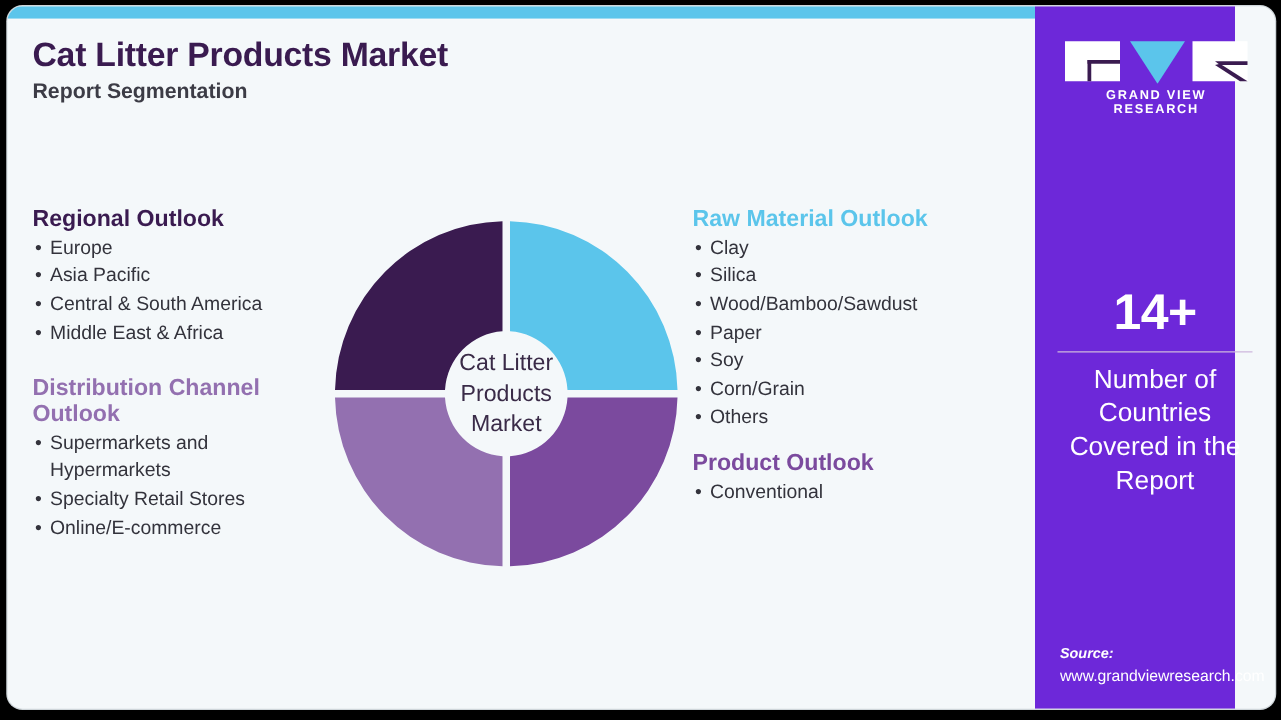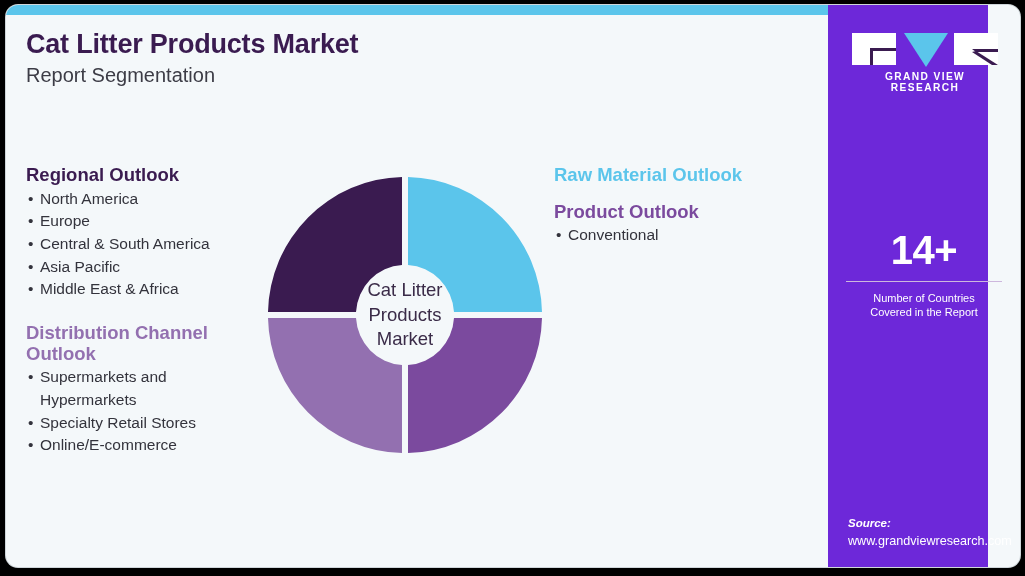--- a/index.html
+++ b/index.html
@@ -63,23 +63,23 @@
   .main-title {
     margin: 0;
     font-size: 27px;
     font-weight: bold;
     color: #3a1b50;
     letter-spacing: -0.2px;
     line-height: 1.12;
   }
   .subtitle {
     margin: 4px 0 0 0;
-    font-size: 20px;
+    font-size: 17px;
     color: #3c3c46;
-    font-weight: normal;
+    font-weight: bold;
     line-height: 1.2;
   }
 
   
   .col-left {
     position: absolute;
     left: 20px;
     top: 150px;
     width: 245px;
   }
@@ -200,21 +200,21 @@
     color: #ffffff;
     line-height: 1;
     letter-spacing: -0.5px;
   }
   .stat-rule {
     height: 1px;
     background: #cdb7dd;
     margin: 11px 4px 9px 4px;
   }
   .stat-label {
-    font-size: 11px;
+    font-size: 21px;
     color: #ffffff;
     line-height: 1.28;
   }
 
   .source {
     position: absolute;
     left: 20px;
     bottom: 18px;
     width: 168px;
   }
@@ -245,42 +245,50 @@
 
       <div class="title-block">
         <h1 class="main-title">Cat Litter Products Market</h1>
         <p class="subtitle">Report Segmentation</p>
       </div>
 
       <div class="col-left">
 
         <div class="sec-head dark">Regional Outlook</div>
         <ul class="items">
-          <li>North America</li>
           <li>Europe</li>
+          <li>Asia Pacific</li>
           <li>Central &amp; South America</li>
-          <li>Asia Pacific</li>
           <li>Middle East &amp; Africa</li>
         </ul>
 
         <div class="gap"></div>
 
         <div class="sec-head mauve">Distribution Channel Outlook</div>
         <ul class="items">
           <li>Supermarkets and
 Hypermarkets</li>
           <li>Specialty Retail Stores</li>
           <li>Online/E-commerce</li>
         </ul>
 
       </div>
 
       <div class="col-right">
 
         <div class="sec-head blue">Raw Material Outlook</div>
+        <ul class="items">
+          <li>Clay</li>
+          <li>Silica</li>
+          <li>Wood/Bamboo/Sawdust</li>
+          <li>Paper</li>
+          <li>Soy</li>
+          <li>Corn/Grain</li>
+          <li>Others</li>
+        </ul>
 
         <div class="gap-sm"></div>
 
         <div class="sec-head purple">Product Outlook</div>
         <ul class="items">
           <li>Conventional</li>
         </ul>
 
       </div>
 

